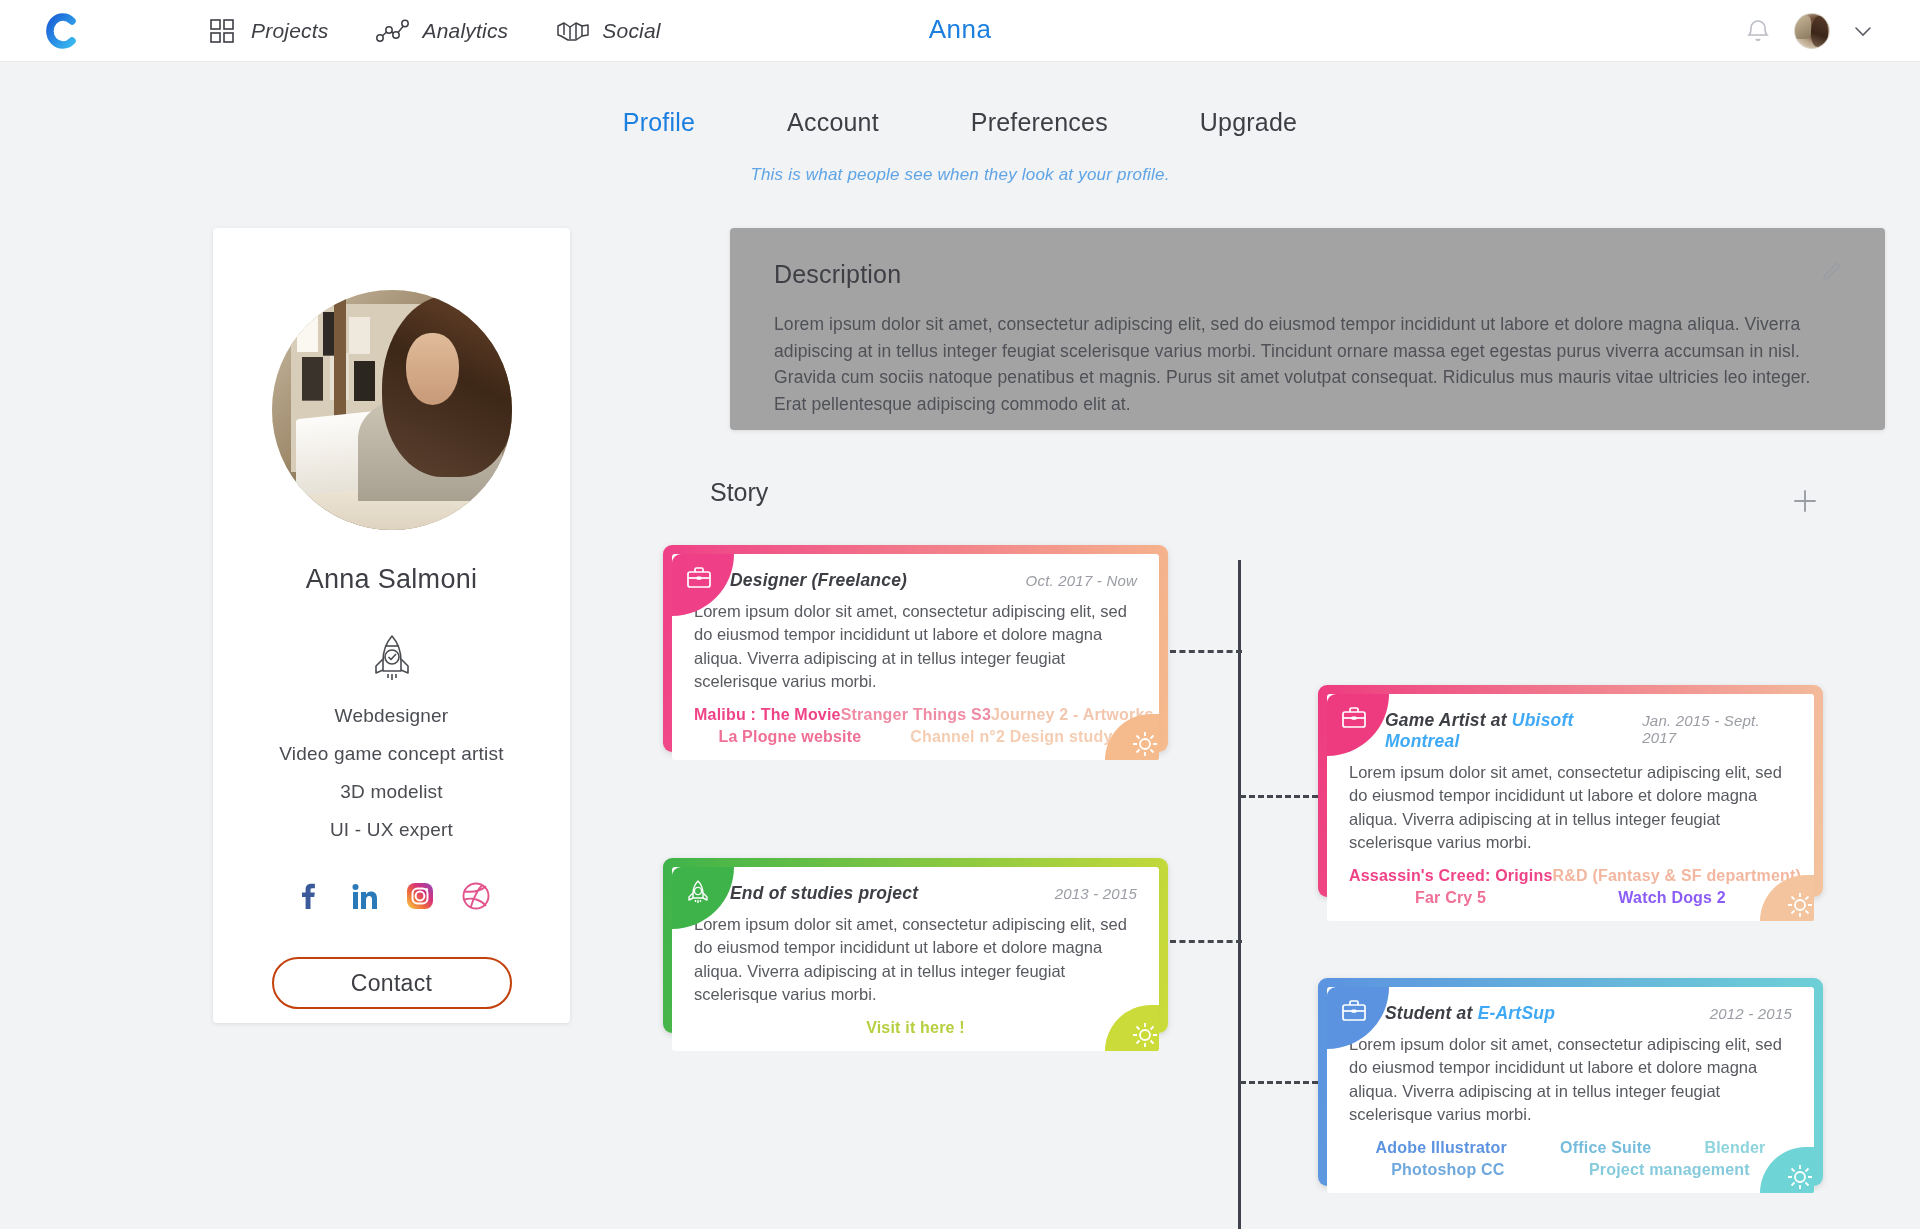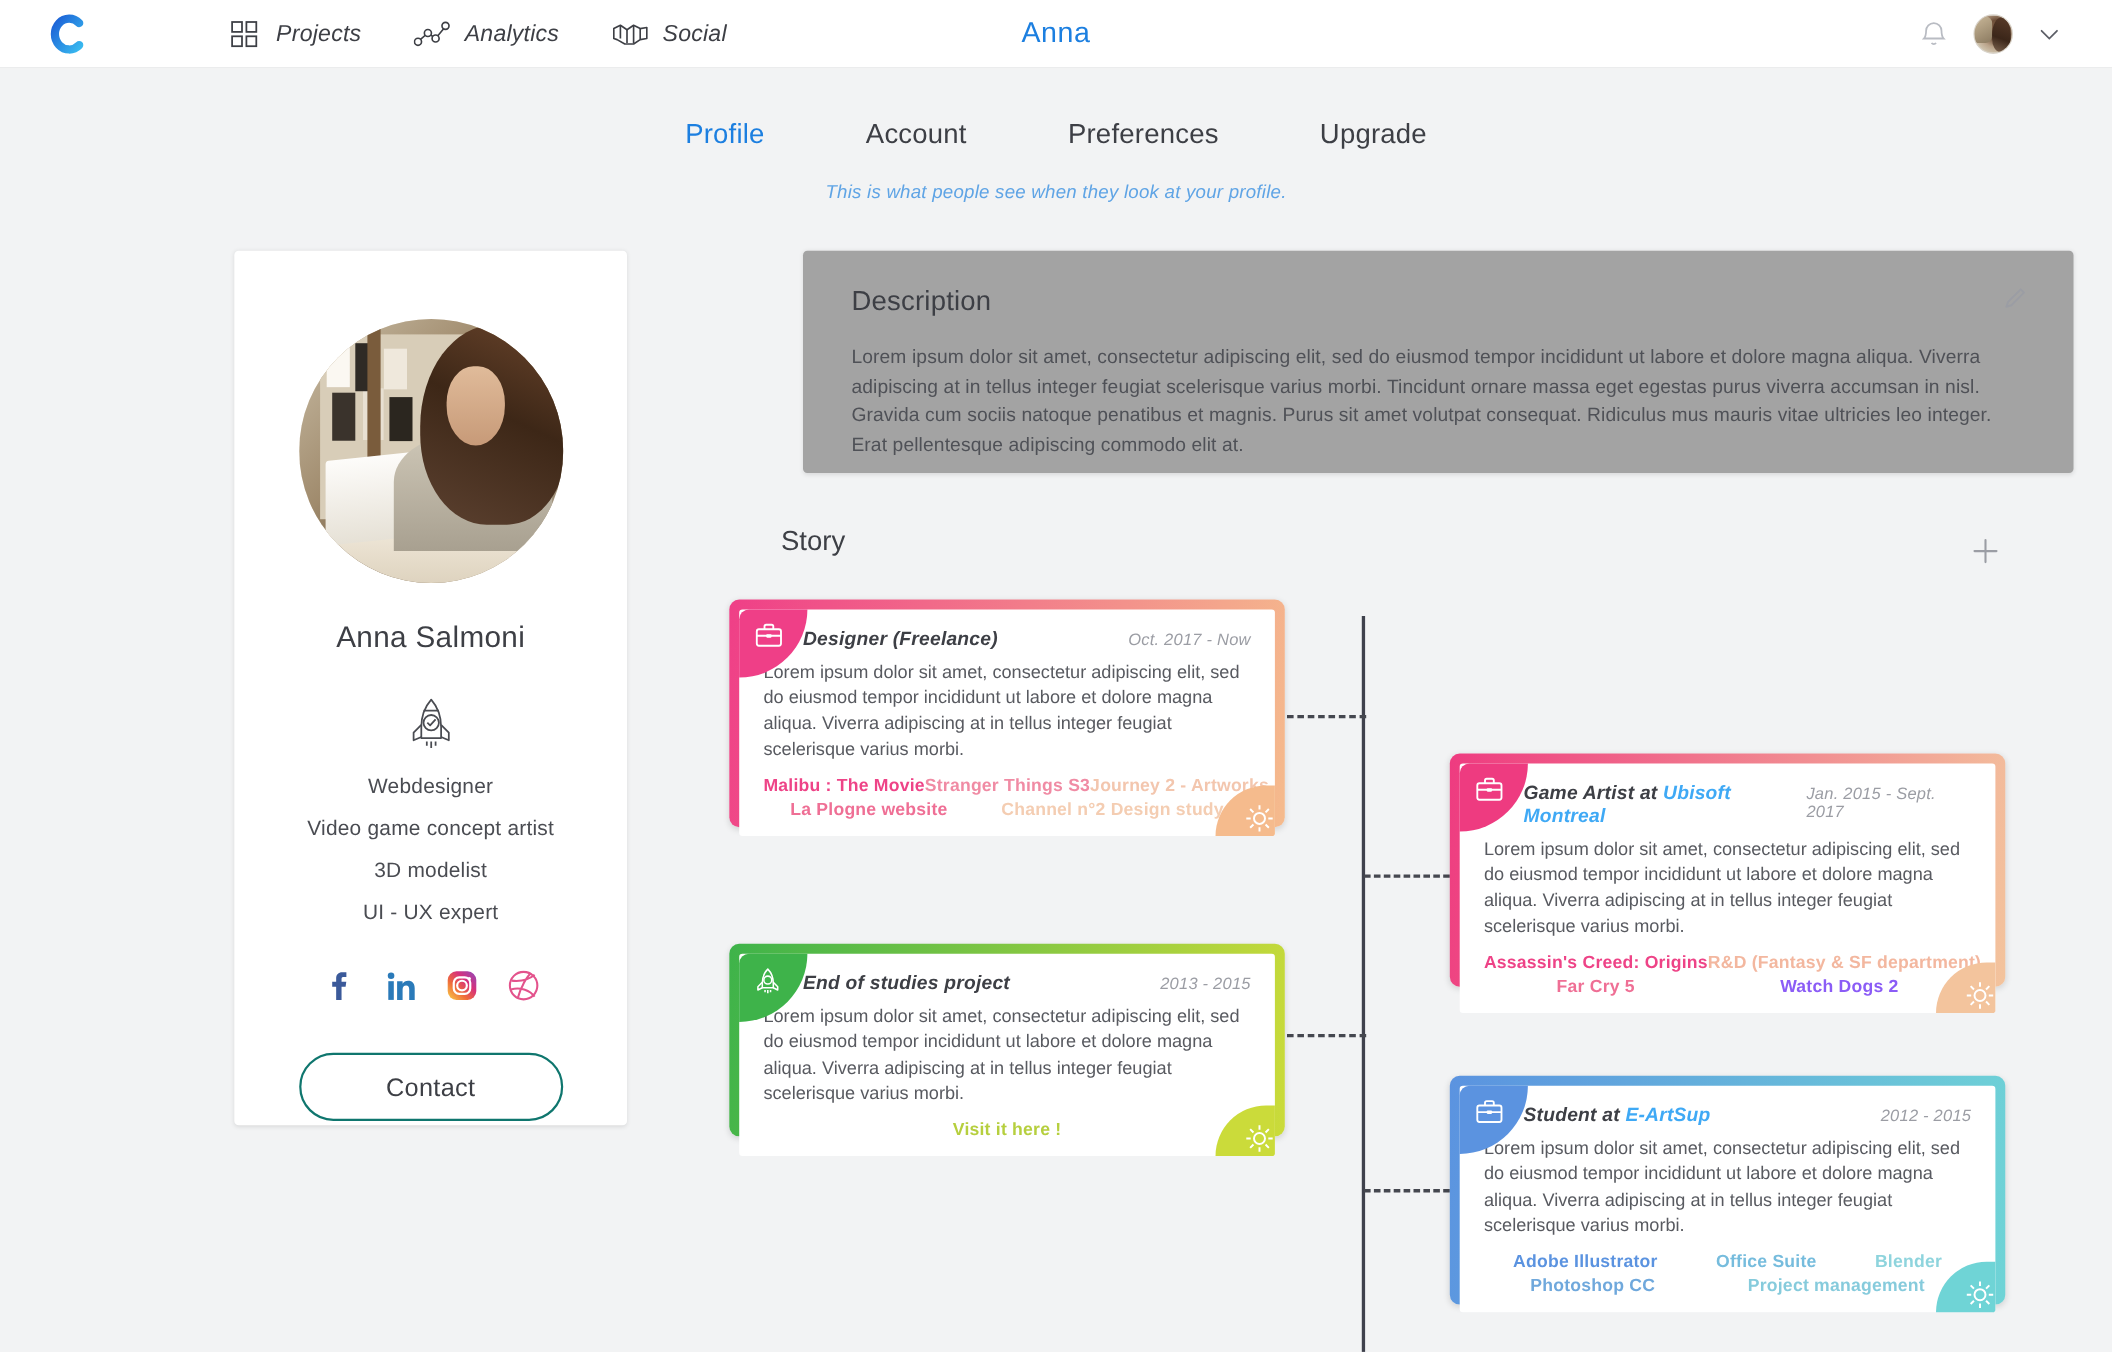--- a/index.html
+++ b/index.html
@@ -83,22 +83,22 @@
   .photo .laptop { position:absolute; left:10%; bottom:16%; width:34%; height:32%;
      background:linear-gradient(180deg,#fdfcfa,#e6e1d6); border-radius:3px; transform:skewY(-6deg); }
 
   .pname { margin-top: 34px; font-size: 27px; color: #3d3f45; letter-spacing: .3px; }
   .rocket { margin-top: 38px; width: 46px; height: 50px; }
   .prole { margin-top: 16px; font-size: 19px; color: #4a4c52; letter-spacing: .2px; }
   .prole.first { margin-top: 22px; }
   .socials { margin-top: 40px; display: flex; gap: 26px; align-items: center; }
   .soc { width: 30px; height: 30px; display:flex; align-items:center; justify-content:center; cursor:pointer; }
   .contact-btn {
-    margin-top: 46px; width: 240px; height: 62px; border-radius: 32px;
-    border: 2px solid #0f766e; background: #fff; color: #3d3f45;
+    margin-top: 46px; width: 240px; height: 52px; border-radius: 32px;
+    border: 2px solid #c2410c; background: #fff; color: #3d3f45;
     font-size: 23px; font-family: "Liberation Sans", sans-serif; cursor: pointer;
     letter-spacing: .3px;
   }
 
   
   .desc-card {
     position: absolute; left: 698px; top: 228px; width: 1155px; height: 202px;
     background: #a3a3a3; border-radius: 4px; box-shadow: 0 1px 4px rgba(0,0,0,.10);
     padding: 32px 44px;
     margin-left: 32px;

